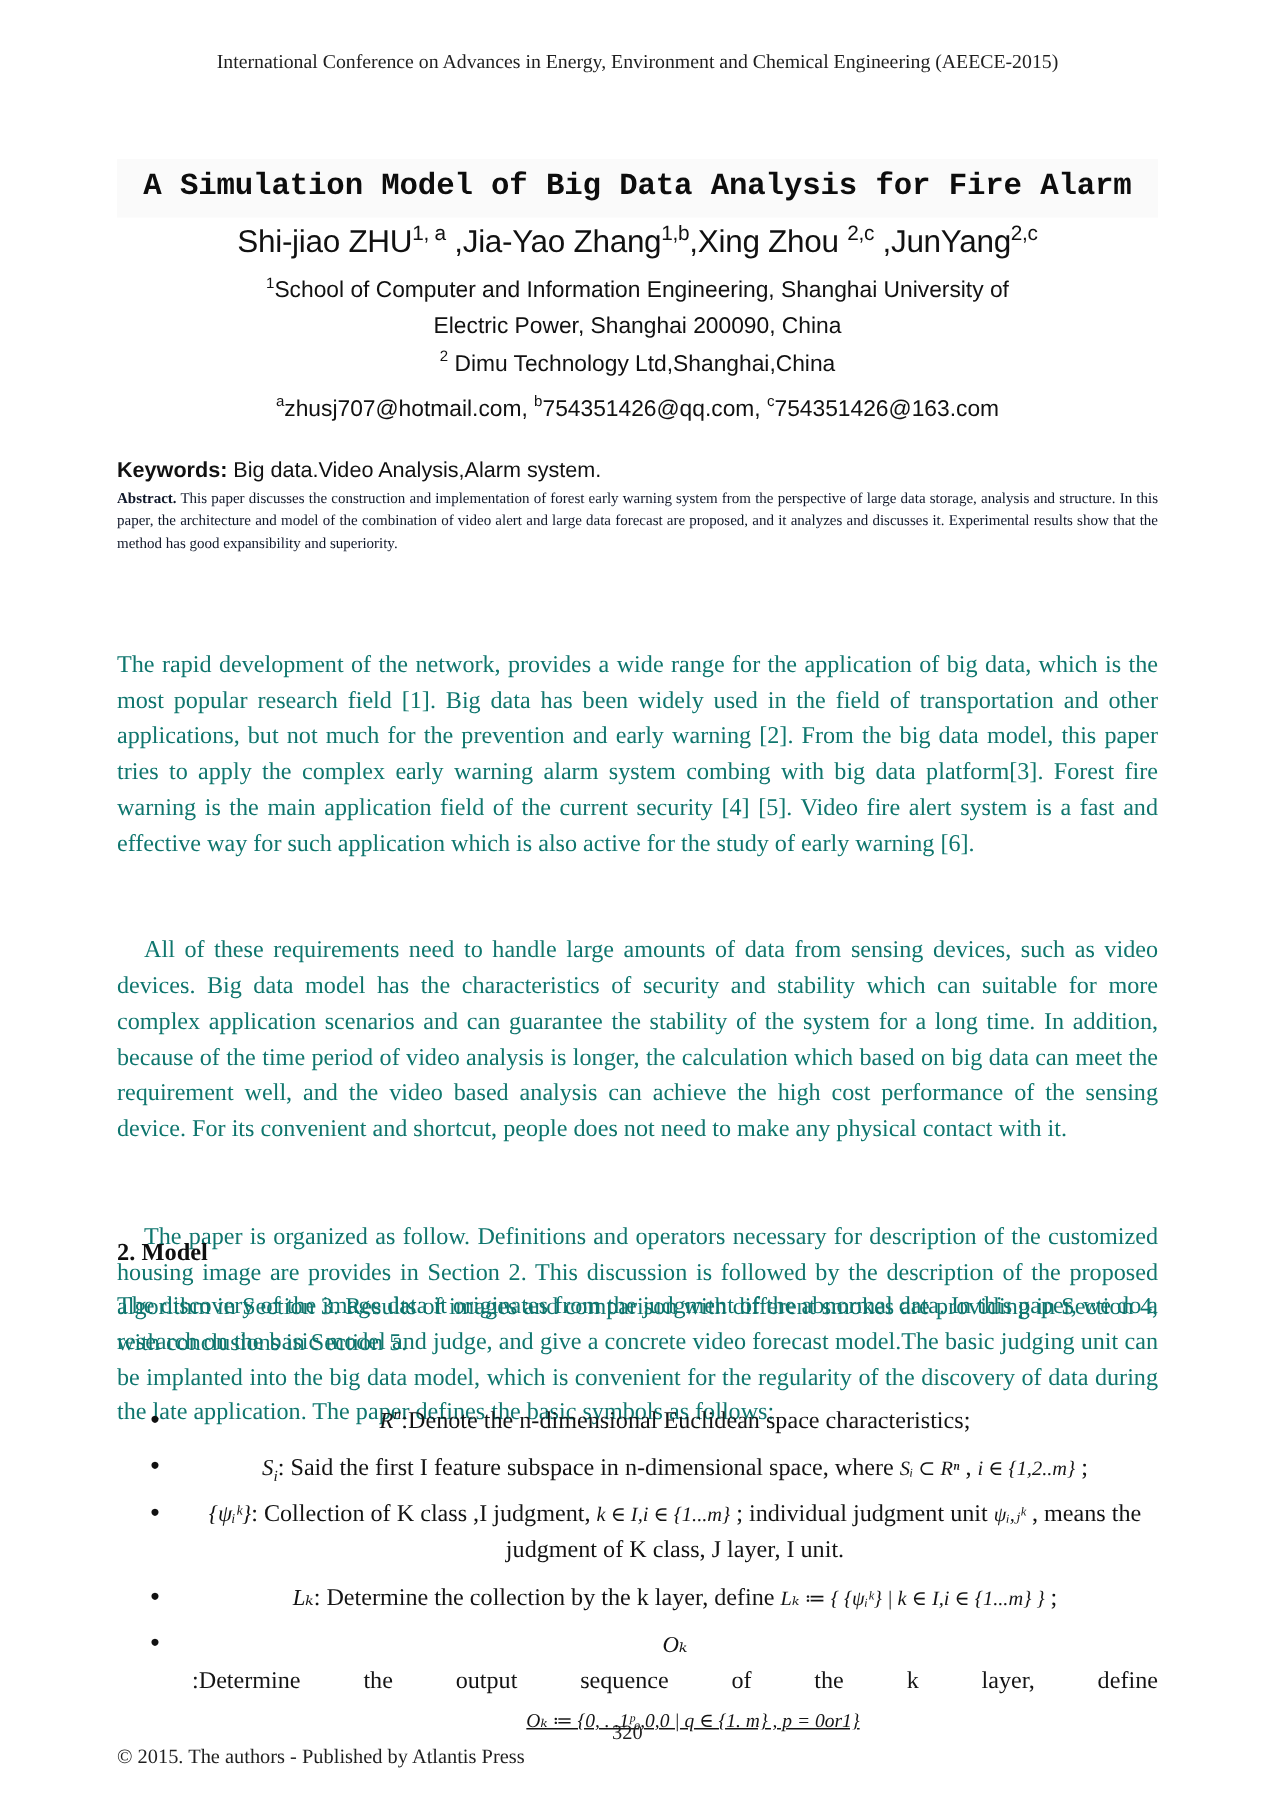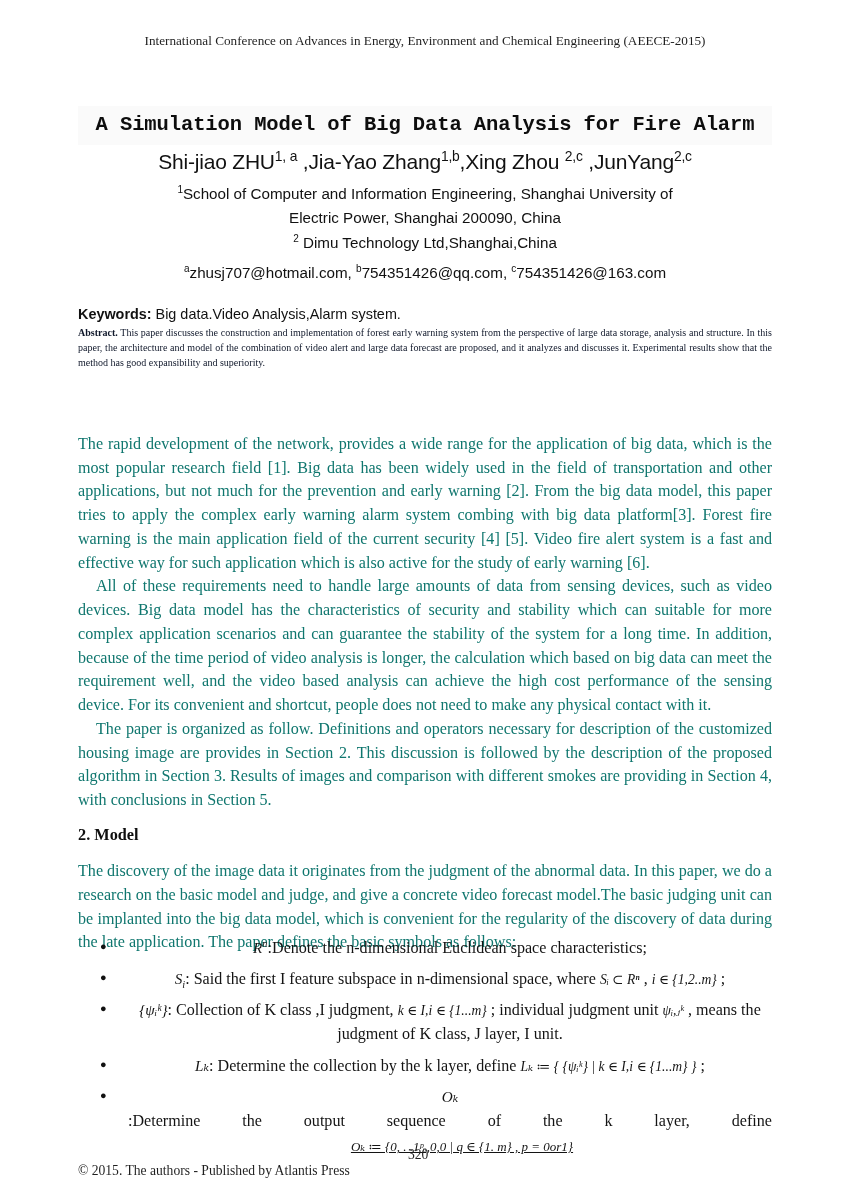--- a/index.html
+++ b/index.html
@@ -127,21 +127,21 @@
   }
   p.body {
     font-family: "Liberation Serif", "DejaVu Serif", serif;
     font-size: 16.1px;
     line-height: 1.475;
     text-align: justify;
     margin: 0;
     color: #0f766e;
     text-indent: 0;
   }
-  p.body.ind { text-indent: 18px; }
+  p.body.ind { text-indent: 18px; margin-top: 48px; }
 
   
   ul.symlist {
     list-style: none;
     margin: 0;
     padding: 0;
   }
   ul.symlist > li {
     position: relative;
     padding-left: 50px;

